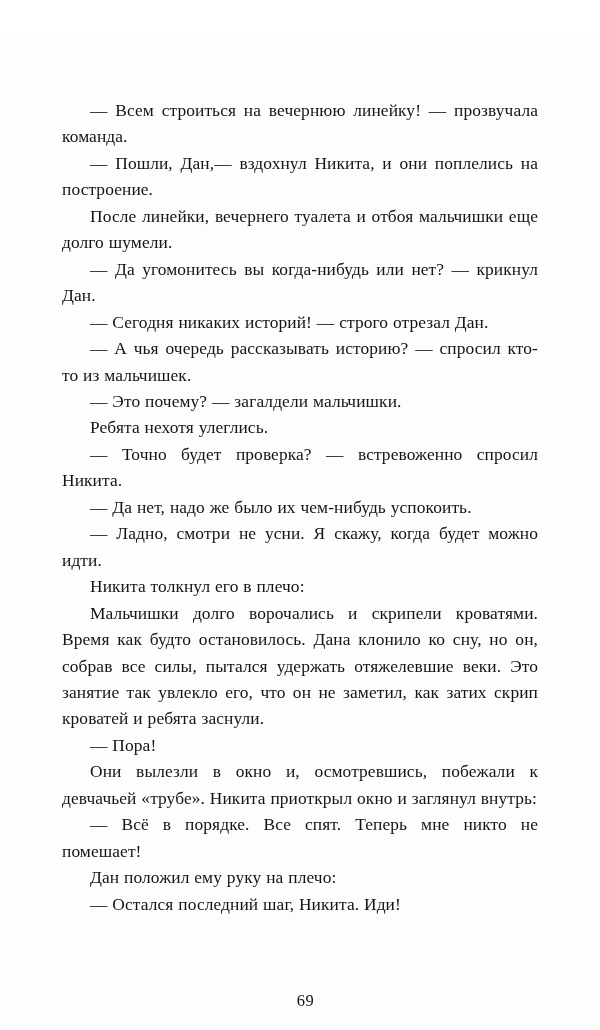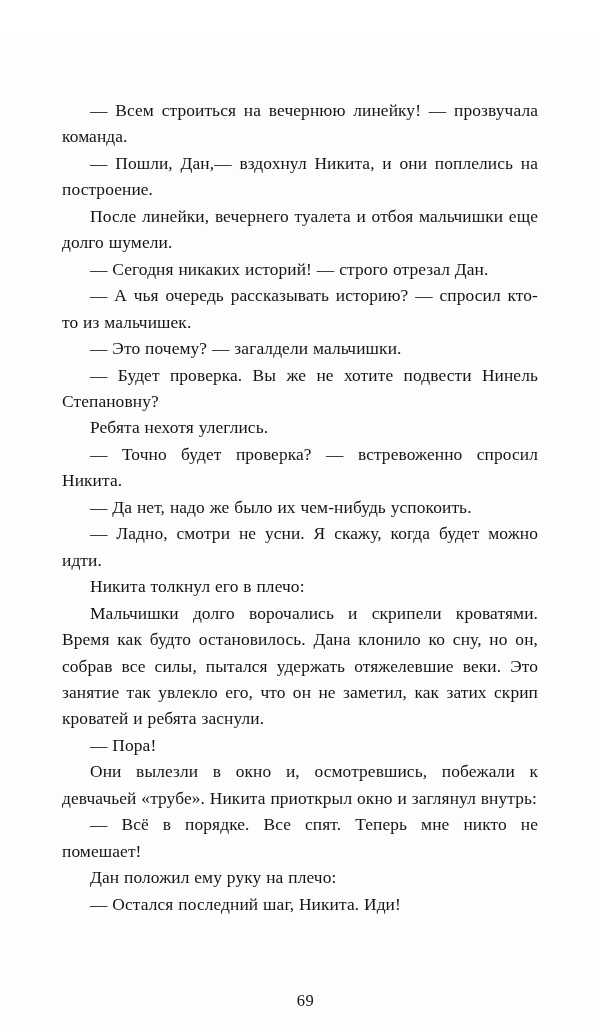--- a/index.html
+++ b/index.html
@@ -47,24 +47,24 @@
   }
 </style>
 </head>
 <body>
 
 <div class="page">
   <div class="text-block">
     <p class="para">— Всем строиться на вечернюю линейку! — прозвучала команда.</p>
     <p class="para">— Пошли, Дан,— вздохнул Никита, и они поплелись на построение.</p>
     <p class="para">После линейки, вечернего туалета и отбоя мальчишки еще долго шумели.</p>
+    <p class="para">— Да угомонитесь вы когда-нибудь или нет? — крикнул Дан.</p>
     <p class="para">— Сегодня никаких историй! — строго отрезал Дан.</p>
     <p class="para">— А чья очередь рассказывать историю? — спросил кто-то из мальчишек.</p>
     <p class="para">— Это почему? — загалдели мальчишки.</p>
-    <p class="para">— Будет проверка. Вы же не хотите подвести Нинель Степановну?</p>
     <p class="para">Ребята нехотя улеглись.</p>
     <p class="para">— Точно будет проверка? — встревоженно спросил Никита.</p>
     <p class="para">— Да нет, надо же было их чем-нибудь успокоить.</p>
     <p class="para">— Ладно, смотри не усни. Я скажу, когда будет можно идти.</p>
     <p class="para">Никита толкнул его в плечо:</p>
     <p class="para">Мальчишки долго ворочались и скрипели кроватями. Время как будто остановилось. Дана клонило ко сну, но он, собрав все силы, пытался удержать отяжелевшие веки. Это занятие так увлекло его, что он не заметил, как затих скрип кроватей и ребята заснули.</p>
     <p class="para">— Пора!</p>
     <p class="para">Они вылезли в окно и, осмотревшись, побежали к девчачьей «трубе». Никита приоткрыл окно и заглянул внутрь:</p>
     <p class="para">— Всё в порядке. Все спят. Теперь мне никто не помешает!</p>
     <p class="para">Дан положил ему руку на плечо:</p>

